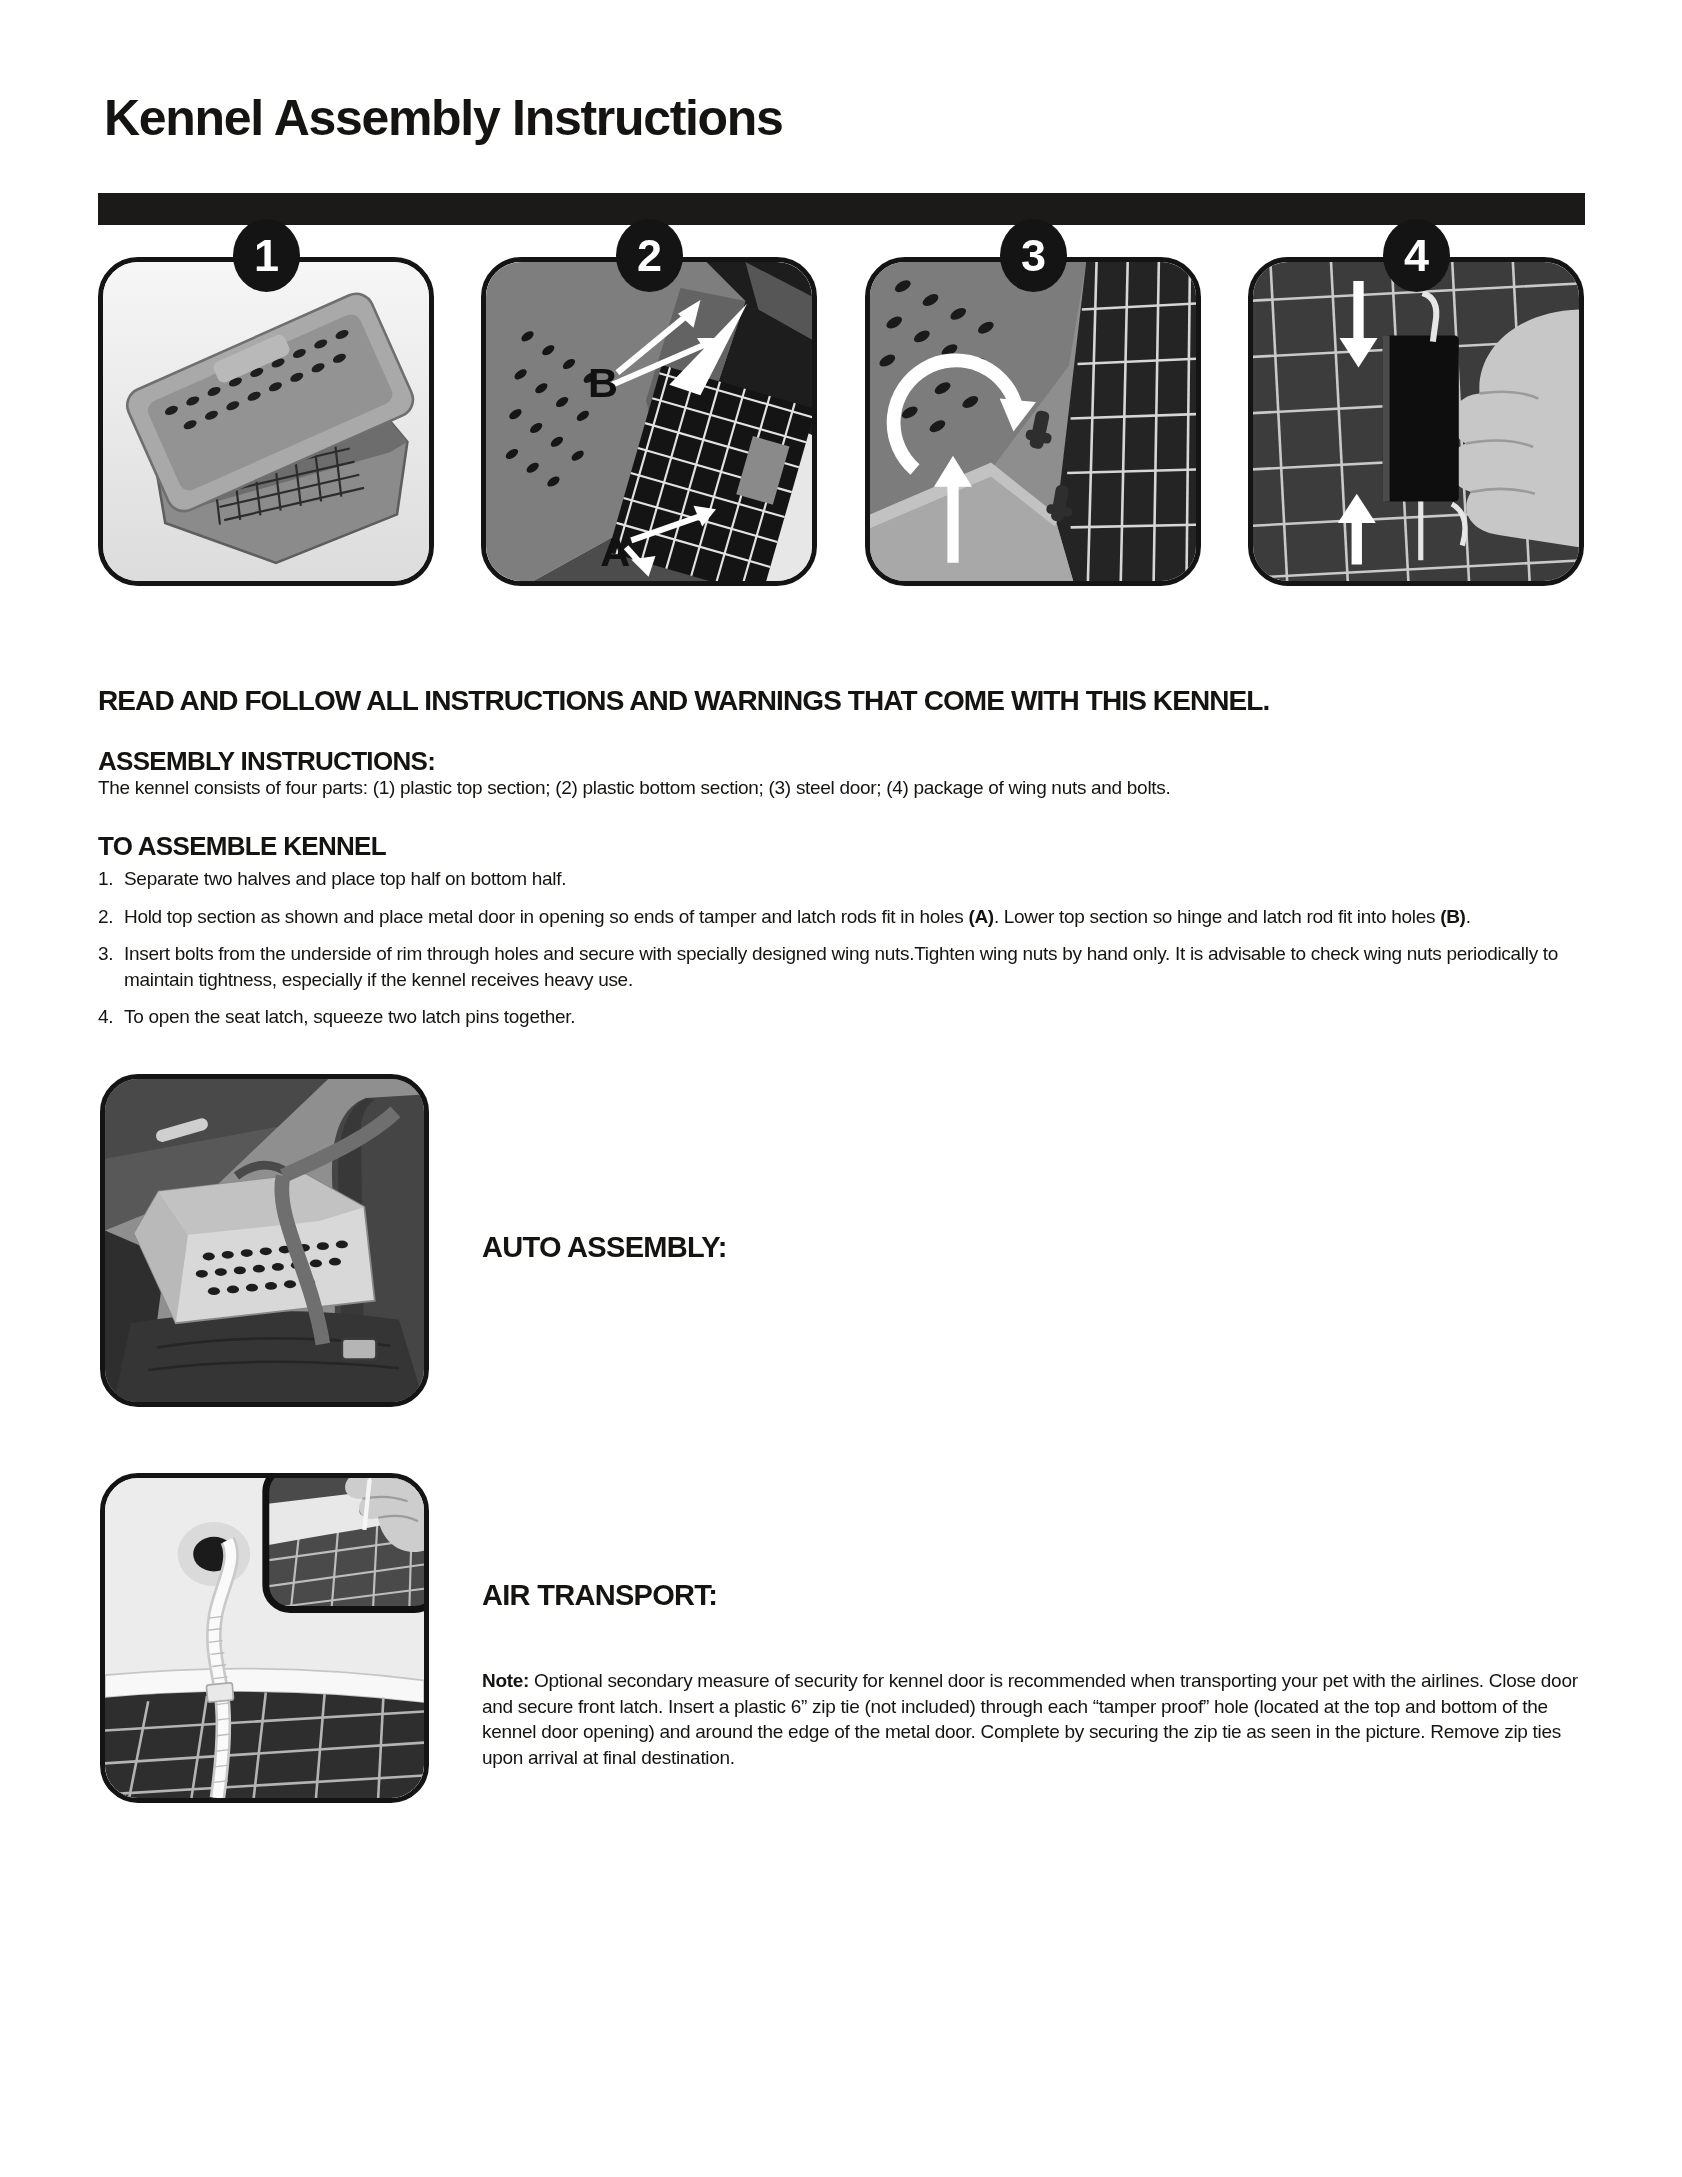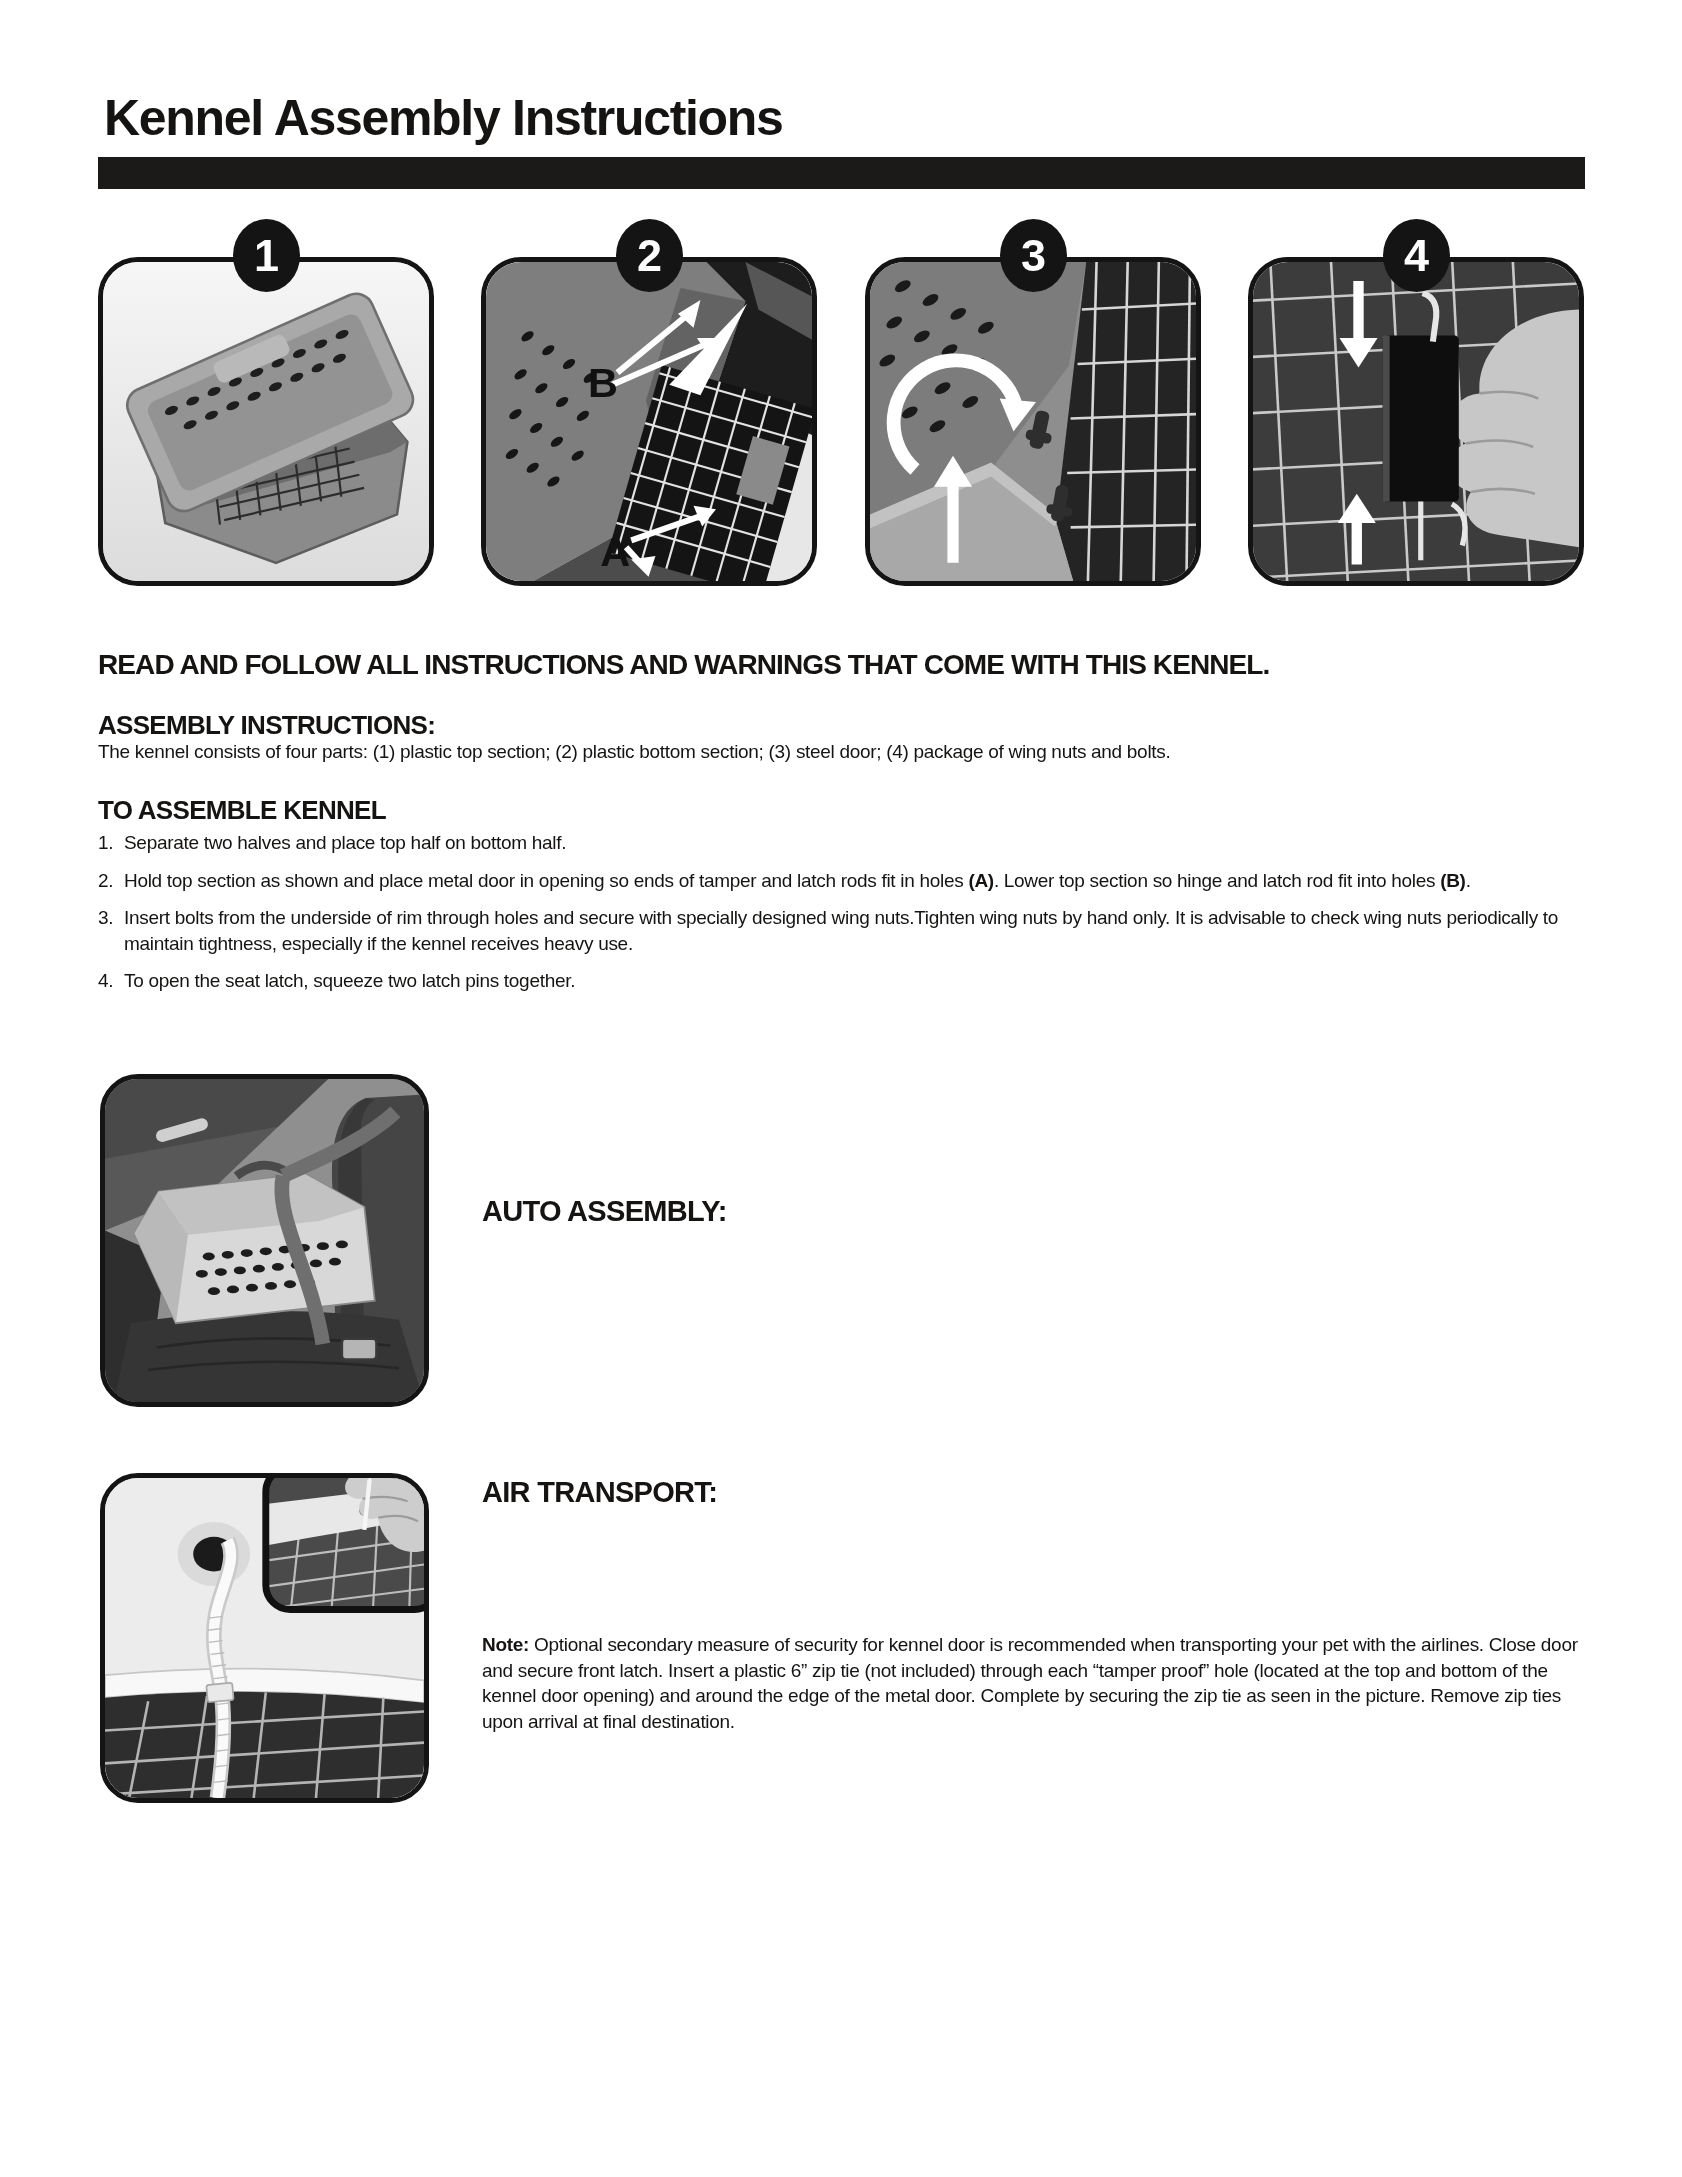--- a/index.html
+++ b/index.html
@@ -1,18 +1,18 @@
 <!DOCTYPE html>
 <html style="font-size:14px"><head>
 <meta charset="utf-8">
 <style>
   html,body{margin:0;padding:0;background:#fff;}
   .page{position:relative;width:1683px;height:2177px;background:#ffffff;overflow:hidden;
         font-family:"Liberation Sans","DejaVu Sans",sans-serif;color:#161412;}
-  .abs{position:absolute;}
+  .abs{position:absolute;margin-top:36px;}
 
   
   .doc-title{left:95px;top:83px;font-size:50px;font-weight:bold;letter-spacing:-1.3px;line-height:52px;margin:9px;}
   .title-bar{left:98px;top:157px;width:1487px;height:32px;background:#1c1a18;}
 
   
   .panel{position:absolute;top:257px;width:336px;height:329px;border:5.2px solid #141414;border-radius:40px;
          overflow:hidden;background:#f0f0f0;box-sizing:border-box;}
   .panel svg{display:block;width:100%;height:100%;}
   .p1{left:98px;} .p2{left:481px;} .p3{left:865px;} .p4{left:1248px;}
@@ -33,21 +33,21 @@
 
   
   .fig{position:absolute;left:100px;width:329px;border:5.2px solid #141414;border-radius:38px;
        overflow:hidden;box-sizing:border-box;background:#9a9a9a;}
   .fig svg{display:block;width:100%;height:100%;}
   .fig-auto{top:1074px;height:333px;}
   .fig-air{top:1473px;height:330px;background:#ececec;}
   .h-transport{font-size:29px;font-weight:bold;letter-spacing:-0.7px;}
   .h-auto{left:482px;top:1195px;}
   .auto-body{left:482px;top:1229px;width:1117px;}
-  .h-air{left:482px;top:1476px;}
+  .h-air{left:482px;top:1543px;}
   .air-body{left:482px;top:1632px;width:1117px;}
   b{font-weight:bold;}
 </style>
 </head>
 <body>
 
 <div class="page">
 
   <h1 class="abs doc-title">Kennel Assembly Instructions</h1>
   <div class="abs title-bar"></div>

